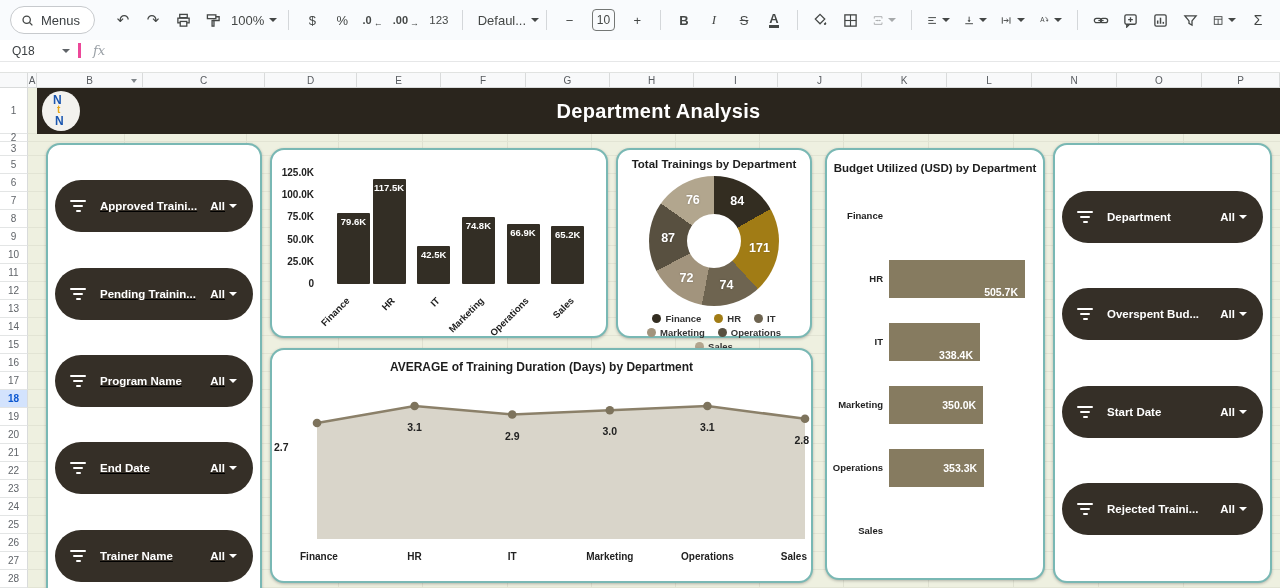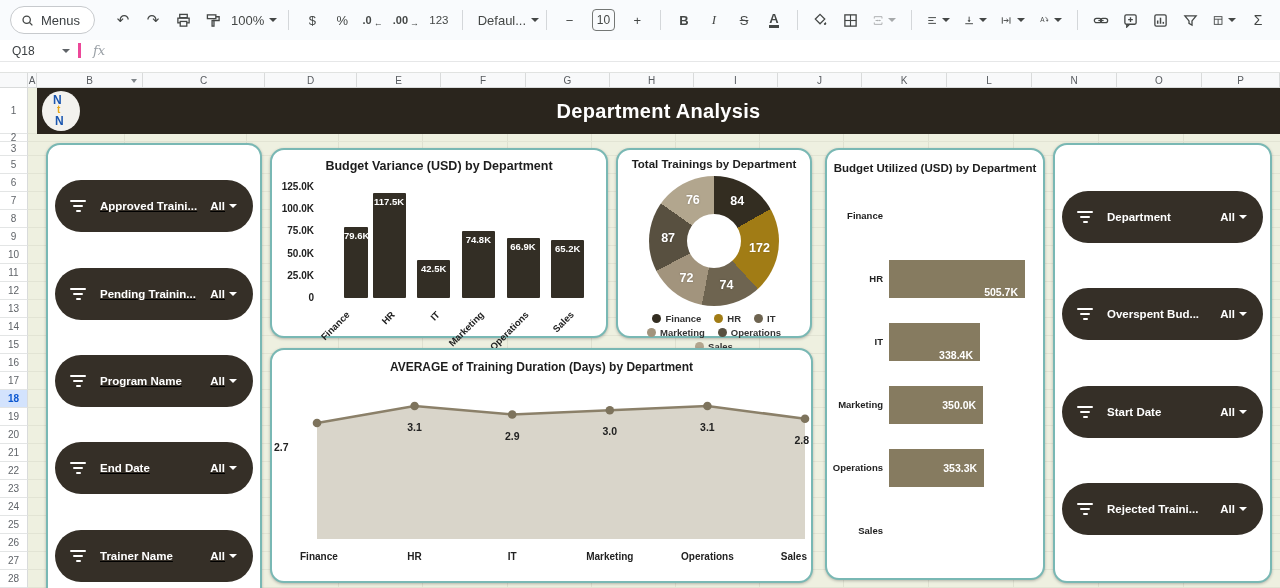--- a/index.html
+++ b/index.html
@@ -506,32 +506,31 @@
             </span>
             <span class="pill-label">Trainer Name</span>
             <span class="pill-value">
               <span>All</span>
               <span class="pill-caret"></span>
             </span>
           </div>
         </div>
 
       <div class="card" id="bv-card" style="left:242px; top:60px; width:338px; height:190px;">
-        <div class="chart-title" style="font-size:12.5px">Budget Variance (USD) by Department</div>
         <div class="bv-body">
           <div class="bv-yaxis" id="bv-yaxis">
               <span>125.0K</span>
               <span>100.0K</span>
               <span>75.0K</span>
               <span>50.0K</span>
               <span>25.0K</span>
               <span>0</span>
             </div>
           <div class="bv-plot" id="bv-plot">
-              <div class="bv-bar" style="left: 22px; width: 24px; height: 71px; background: rgb(51, 46, 37); margin-top: 36px;">
+              <div class="bv-bar" style="left: 15px; width: 33px; height: 71px; background: rgb(51, 46, 37); margin-top: 36px;">
                 <span>79.6K</span>
               </div>
               <div class="bv-bar" style="left: 50.5px; width: 33px; height: 105px; background: rgb(51, 46, 37);">
                 <span>117.5K</span>
               </div>
               <div class="bv-bar" style="left: 95.1667px; width: 33px; height: 38px; background: rgb(51, 46, 37);">
                 <span>42.5K</span>
               </div>
               <div class="bv-bar" style="left: 139.833px; width: 33px; height: 67px; background: rgb(51, 46, 37);">
                 <span>74.8K</span>
@@ -553,21 +552,21 @@
             <span style="left: 193.667px; top: 4px;">Sales</span>
           </div>
       </div>
 
       <div class="card" id="donut-card" style="left:588px; top:60px; width:196px; height:190px;">
         <div class="chart-title" style="font-size:11.5px">Total Trainings by Department</div>
         <div class="donut-wrap">
           <div class="donut" id="donut" style="background: conic-gradient(rgb(51, 45, 33) 0%, rgb(51, 45, 33) 16.8%, rgb(161, 124, 21) 16.8%, rgb(161, 124, 21) 38.2%, rgb(110, 100, 80) 38.2%, rgb(110, 100, 80) 53%, rgb(162, 148, 125) 53%, rgb(162, 148, 125) 67.4%, rgb(88, 80, 64) 67.4%, rgb(88, 80, 64) 84.8%, rgb(178, 166, 142) 84.8%, rgb(178, 166, 142) 100%);"></div>
           <div class="donut-hole"></div>
         <div class="donut-label" style="left: 88.1667px; top: 25.2595px;">84</div>
-            <div class="donut-label" style="left: 110.434px; top: 72.196px;">172</div>
+            <div class="donut-label" style="left: 110.434px; top: 72.196px;">171</div>
             <div class="donut-label" style="left: 77.5558px; top: 109.253px;">74</div>
             <div class="donut-label" style="left: 37.4964px; top: 101.872px;">72</div>
             <div class="donut-label" style="left: 19.1098px; top: 61.8232px;">87</div>
             <div class="donut-label" style="left: 43.8593px; top: 24.1457px;">76</div>
           </div>
         <div class="legend" id="donut-legend">
             <span class="legend-item">
               <span class="legend-dot" style="background: rgb(51, 45, 33);"></span>
               <span>Finance</span>
             </span>

